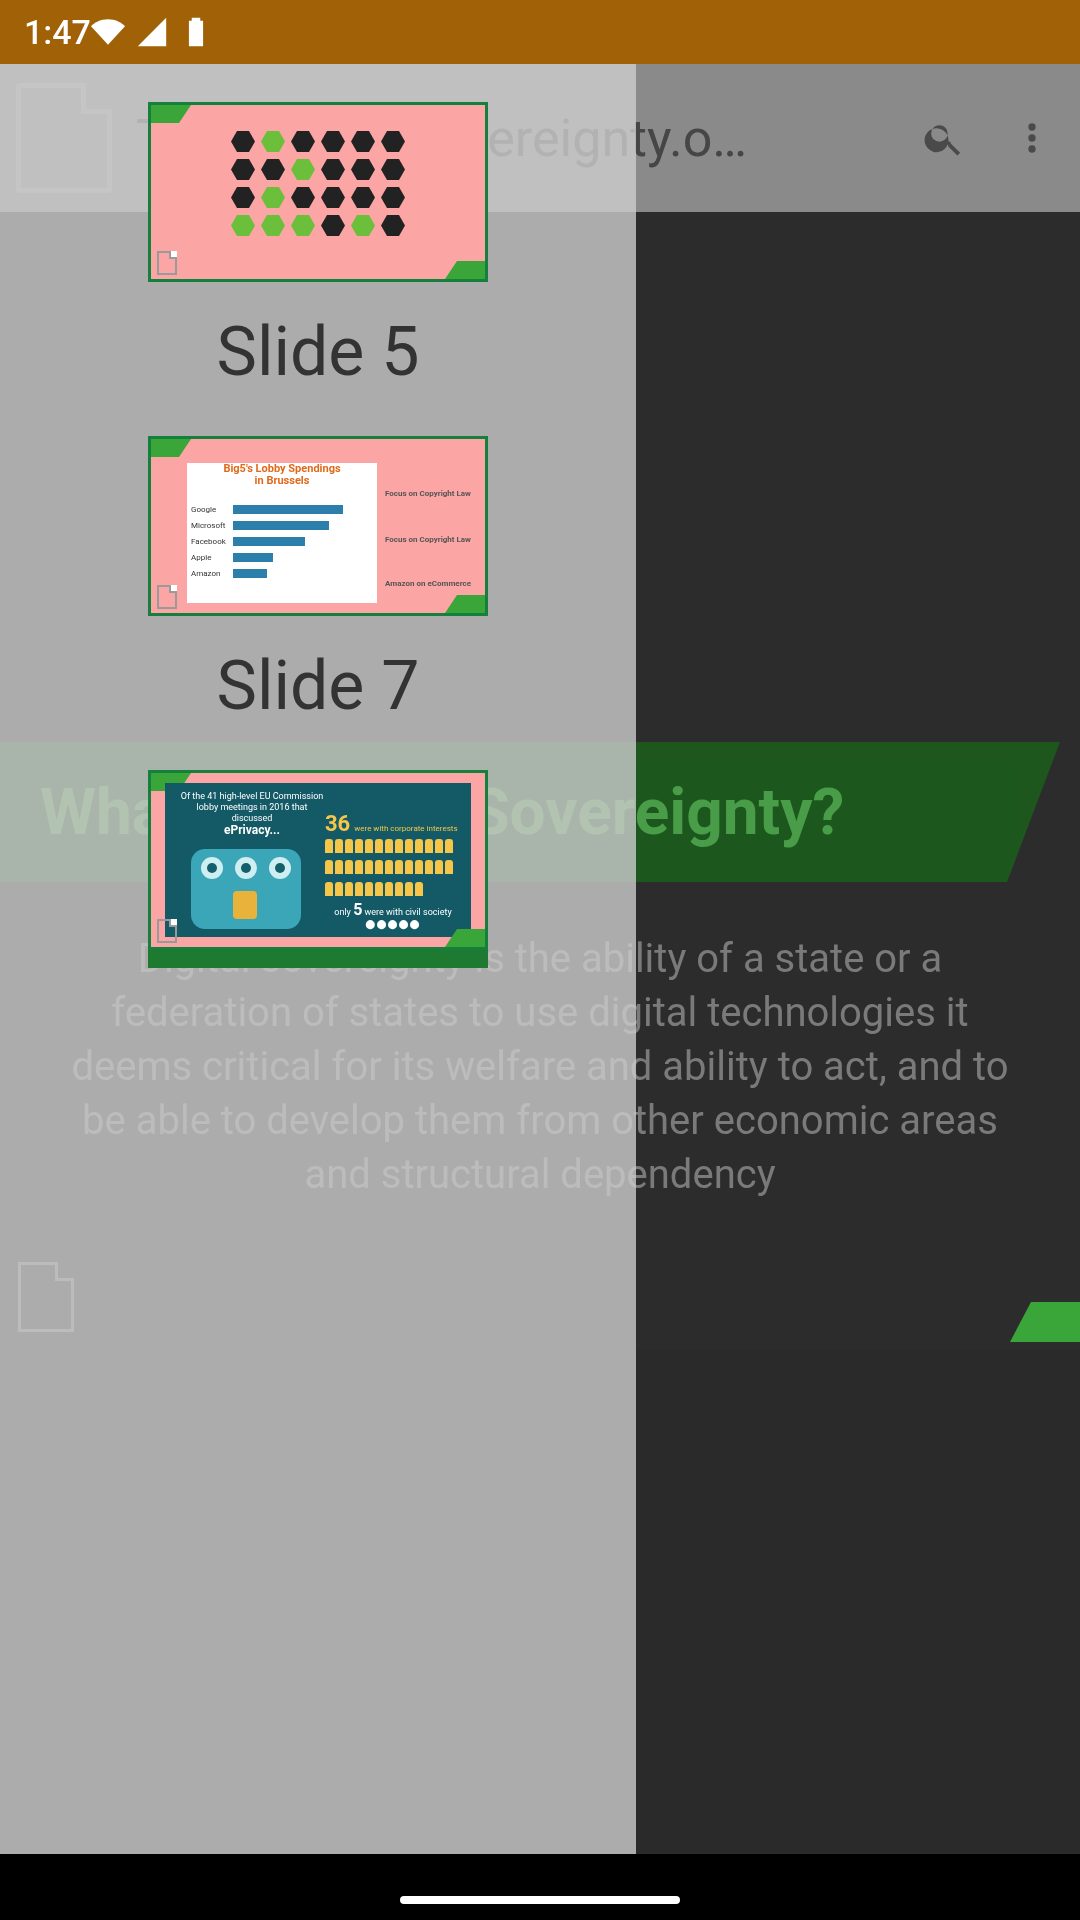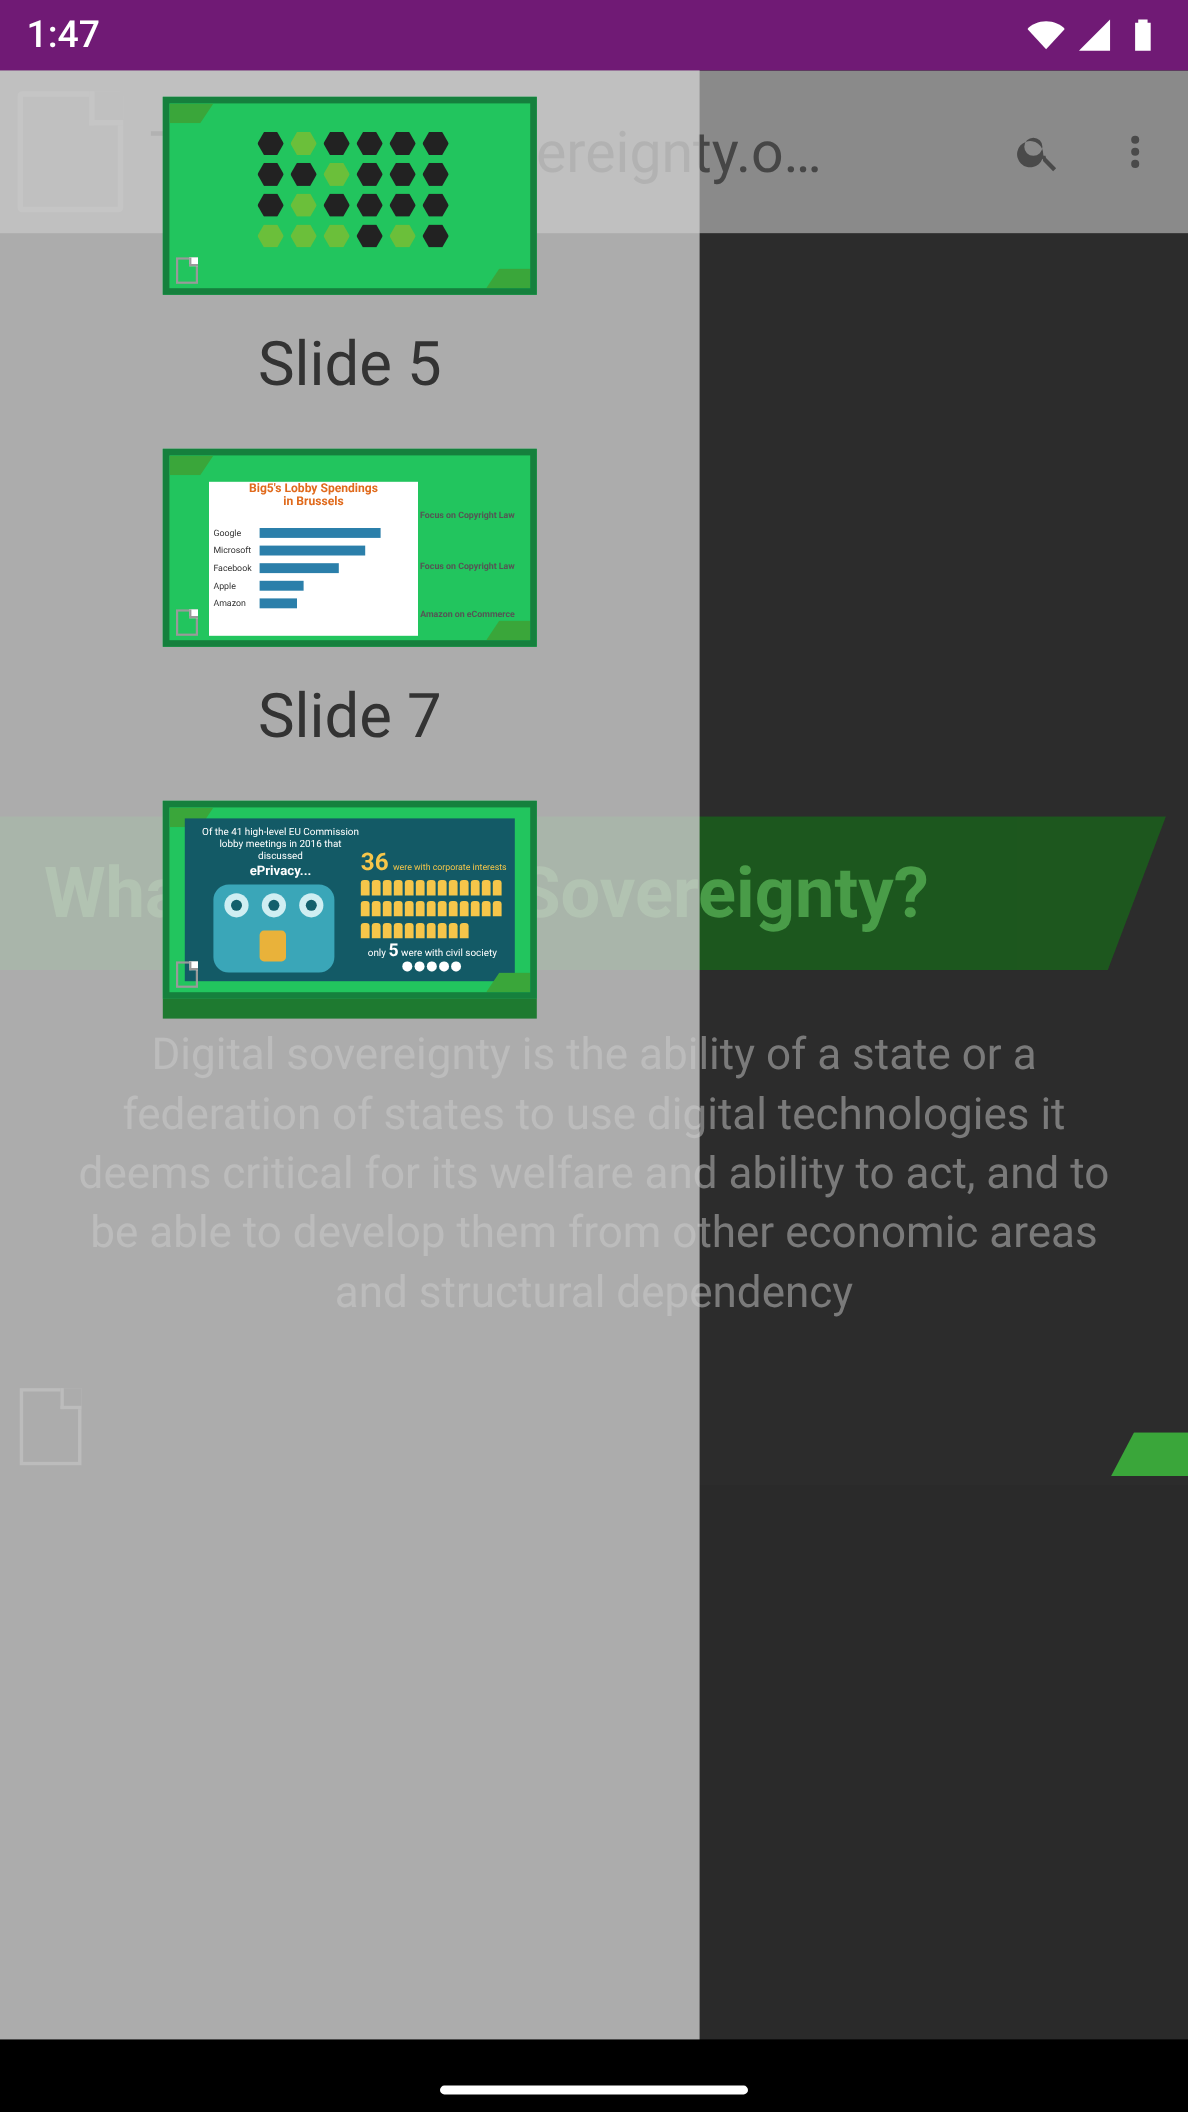--- a/index.html
+++ b/index.html
@@ -2,22 +2,22 @@
 <html><head>
 <meta charset="utf-8">
 <style>
   * { margin: 0; padding: 0; box-sizing: border-box; }
   html, body { width: 1080px; height: 1920px; overflow: hidden; font-family: Roboto, Arial, sans-serif; }
   body { background: #000; position: relative; }
 
   
   .status-bar {
     position: absolute; top: 0; left: 0; right: 0; height: 64px;
-    background: #701a75; display: flex; align-items: center;
-    justify-content: space-between; padding: 0 24px; color: #fff;
+    background: #a16207; display: flex; align-items: center;
+    justify-content: flex-start; padding: 0 24px; color: #fff;
     font-size: 34px; font-weight: 500; z-index: 100;
   }
   .status-icons { display: flex; gap: 10px; align-items: center; }
   .status-icons svg { width: 34px; height: 34px; fill: #fff; }
 
   
   .app-toolbar {
     position: absolute; top: 64px; left: 0; right: 0; height: 148px;
     background: #8a8a8a; display: flex; align-items: center;
     padding: 0 16px; gap: 24px; z-index: 50;
@@ -70,22 +70,22 @@
   }
 
   
   .slide-panel {
     position: absolute; top: 0; left: 0; bottom: 66px; width: 636px;
     background: rgba(205,205,205,0.80); z-index: 80;
     overflow: hidden;
   }
   .slide-panel-inner { position: absolute; top: 0; left: 0; right: 0; }
   .slide-item { text-align: center; }
-  .slide-label { font-size: 56px; color: #333; padding: 30px 0 44px; }
-  .slide-thumb { width: 340px; height: 180px; margin: 0 auto; background: #22c55e; position: relative; border: 6px solid #15803d;}
+  .slide-label { font-size: 68px; color: #333; padding: 30px 0 44px; }
+  .slide-thumb { width: 340px; height: 180px; margin: 0 auto; background: #fca5a5; position: relative; border: 3px solid #15803d;}
   .thumb-strip-tl { position:absolute; top:0; left:0; width:40px; height:18px; background:#3aa63a; clip-path: polygon(0 0,100% 0,70% 100%,0 100%);}
   .thumb-strip-br { position:absolute; bottom:0; right:0; width:40px; height:18px; background:#3aa63a; clip-path: polygon(30% 0,100% 0,100% 100%,0 100%);}
   .thumb-doc { position:absolute; bottom:4px; left:6px; width:20px; height:24px; border:2px solid #9a9a9a;}
   .thumb-doc::after { content:""; position:absolute; top:-2px; right:-2px; width:6px;height:6px; background:#fff; border-left:2px solid #9a9a9a; border-bottom:2px solid #9a9a9a;}
 
   
   .hexgrid { position:absolute; top:20px; left:30px; right:30px; bottom:24px;}
   .hex { position:absolute; width:24px; height:21px; background:#222; clip-path: polygon(25% 0,75% 0,100% 50%,75% 100%,25% 100%,0 50%);}
   .hex.g { background:#6bbf3a;}
 

